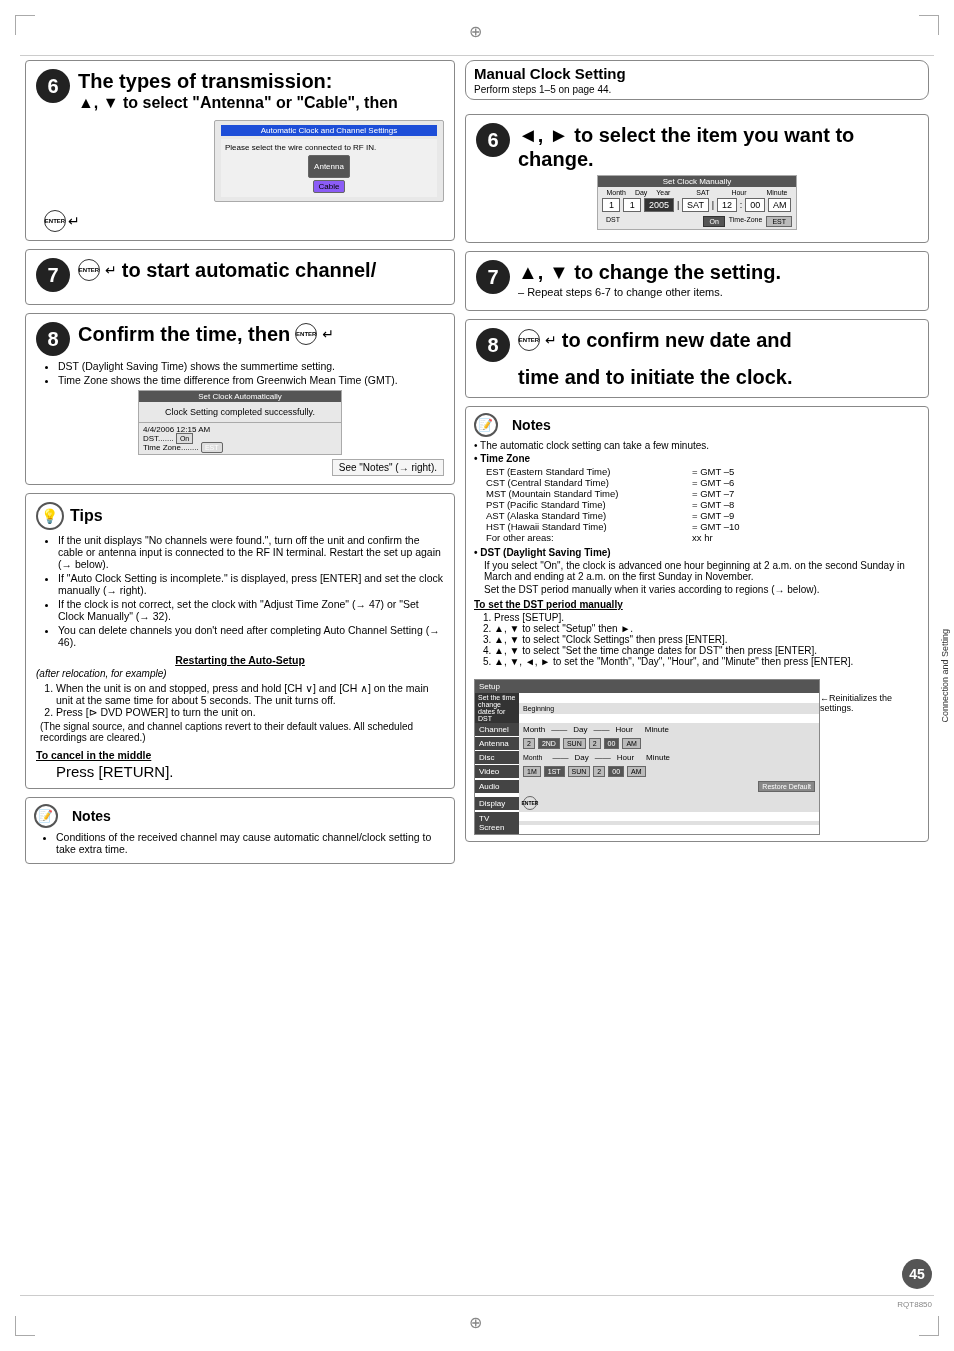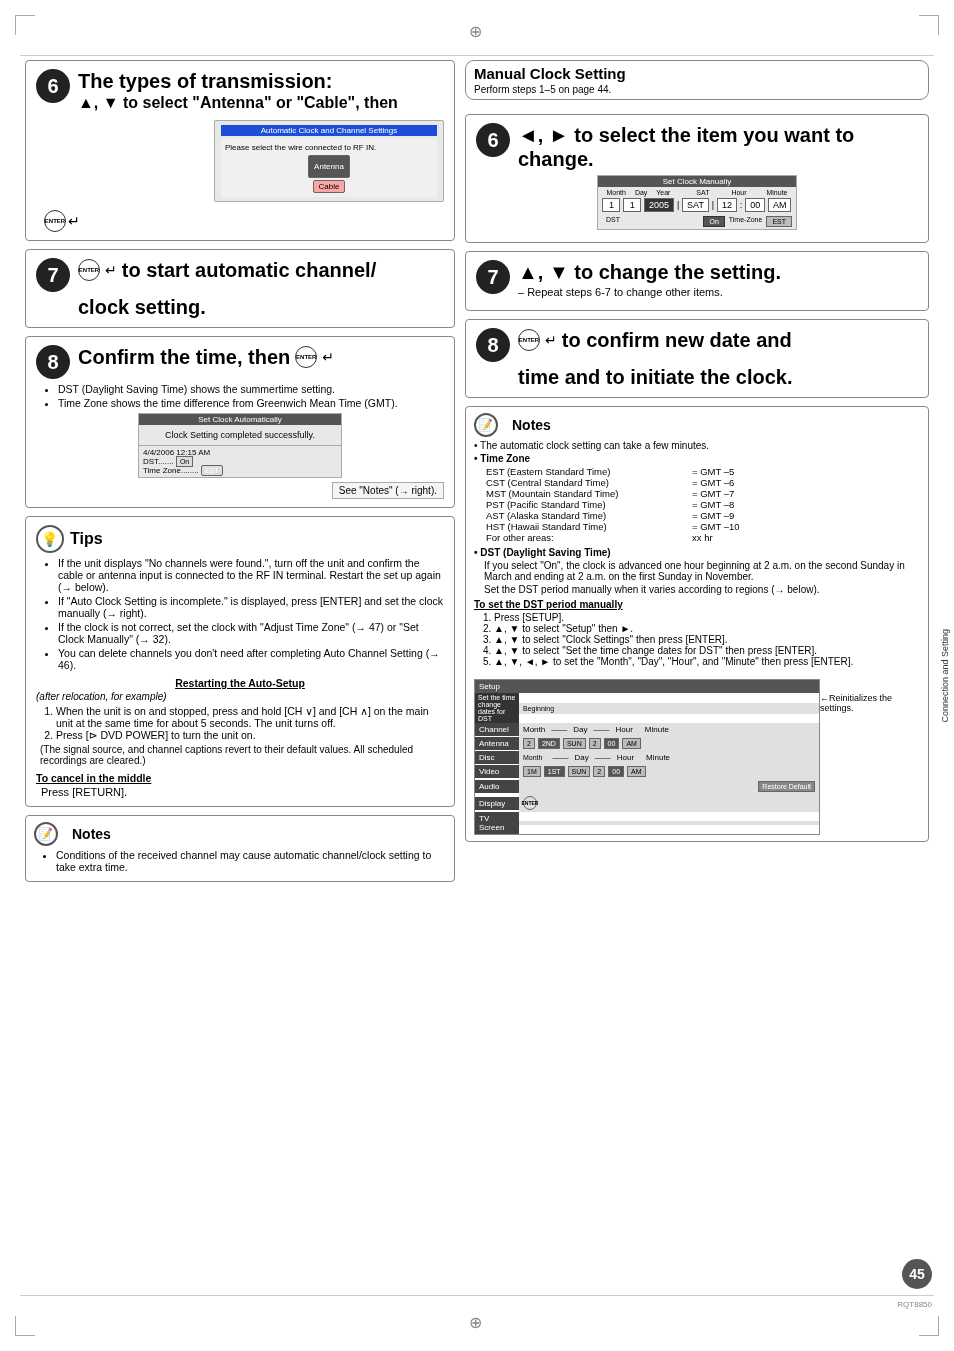--- a/index.html
+++ b/index.html
@@ -162,21 +162,21 @@
       padding: 1px 4px;
       margin-bottom: 3px;
     }
     .screen-body {
       background: #f0f0f0;
       padding: 4px;
       font-size: 9px;
     }
     .screen-btn {
       border: 1px solid #666;
-      background: #fca5a5;
+      background: #8b5cf6;
       padding: 1px 5px;
       font-size: 8px;
       border-radius: 2px;
     }
     .screen-btn-active {
       border: 1px solid #666;
       background: #555;
       color: #fff;
       padding: 6px 5px;
       font-size: 8px;
@@ -570,21 +570,20 @@
       <div class="step-header">
         <div class="step-num step-num-lg">7</div>
         <div style="display:flex; align-items:center; gap:5px;">
           <div class="enter-circle">
             <span style="font-size:6px; font-weight:bold;">ENTER</span>
           </div>
           <div class="enter-arrow" style="font-size:14px;">↵</div>
           <div class="step-text step-text-lg">to start automatic channel/</div>
         </div>
       </div>
-      <div style="font-size:20px; font-weight:bold; margin-left:42px;">clock setting.</div>
     </div>
 
     <div class="section-box">
       <div class="step-header">
         <div class="step-num step-num-lg">8</div>
         <div style="display:flex; align-items:center; gap:5px; flex-wrap: wrap;">
           <div class="step-text step-text-lg">Confirm the time, then</div>
           <div class="enter-circle">
             <span style="font-size:6px; font-weight:bold;">ENTER</span>
           </div>
@@ -631,21 +630,21 @@
         <li>You can delete channels you don't need after completing Auto Channel Setting (→ 46).</li>
       </ul>
       <div class="restarting-header">Restarting the Auto-Setup</div>
       <div style="font-size:10px; font-style:italic; margin-bottom:3px;">(after relocation, for example)</div>
       <ol style="margin-left: 20px; font-size: 10.5px;">
         <li>When the unit is on and stopped, press and hold [CH ∨] and [CH ∧] on the main unit at the same time for about 5 seconds. The unit turns off.</li>
         <li>Press [⊳ DVD POWER] to turn the unit on.</li>
       </ol>
       <div style="font-size:10px; margin-top:3px; margin-left:4px;">(The signal source, and channel captions revert to their default values. All scheduled recordings are cleared.)</div>
       <div class="cancel-header">To cancel in the middle</div>
-      <div style="font-size:11px; margin-left:5px;">Press [RETURN].</div>
+      <div style="font-size:15px; margin-left:20px;">Press [RETURN].</div>
     </div>
 
     <div class="notes-box">
       <div class="notes-header">
         <div class="notes-icon">📝</div>
         <div class="notes-title">Notes</div>
       </div>
       <ul class="bullet-list">
         <li>Conditions of the received channel may cause automatic channel/clock setting to take extra time.</li>
       </ul>

